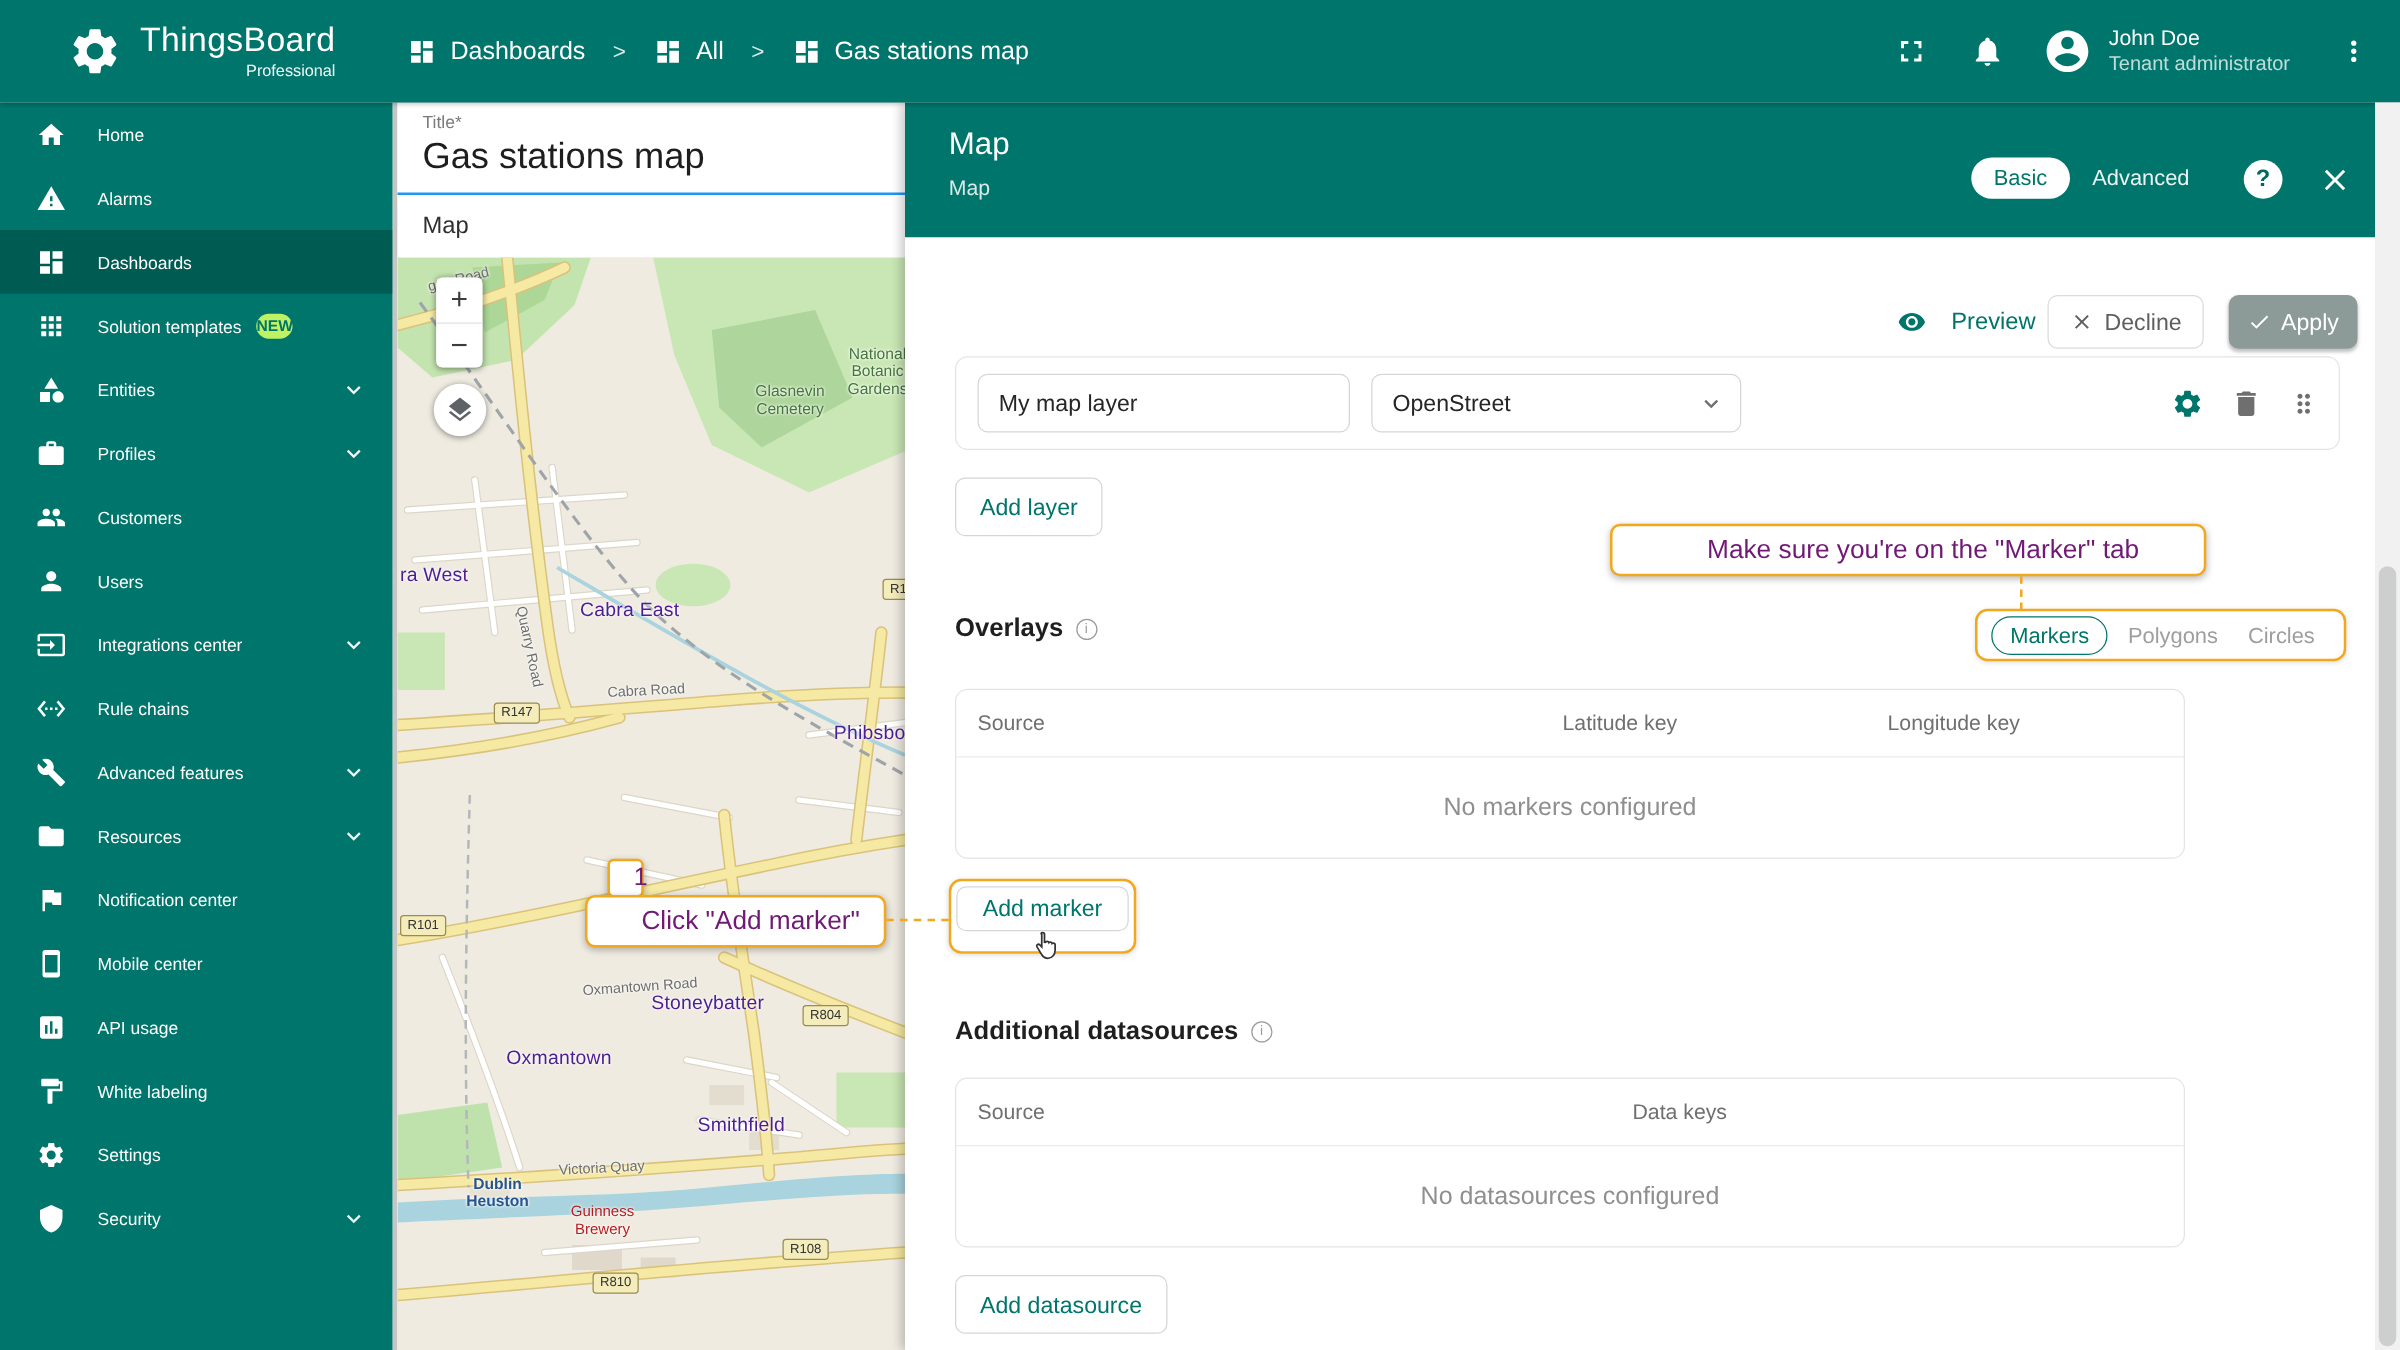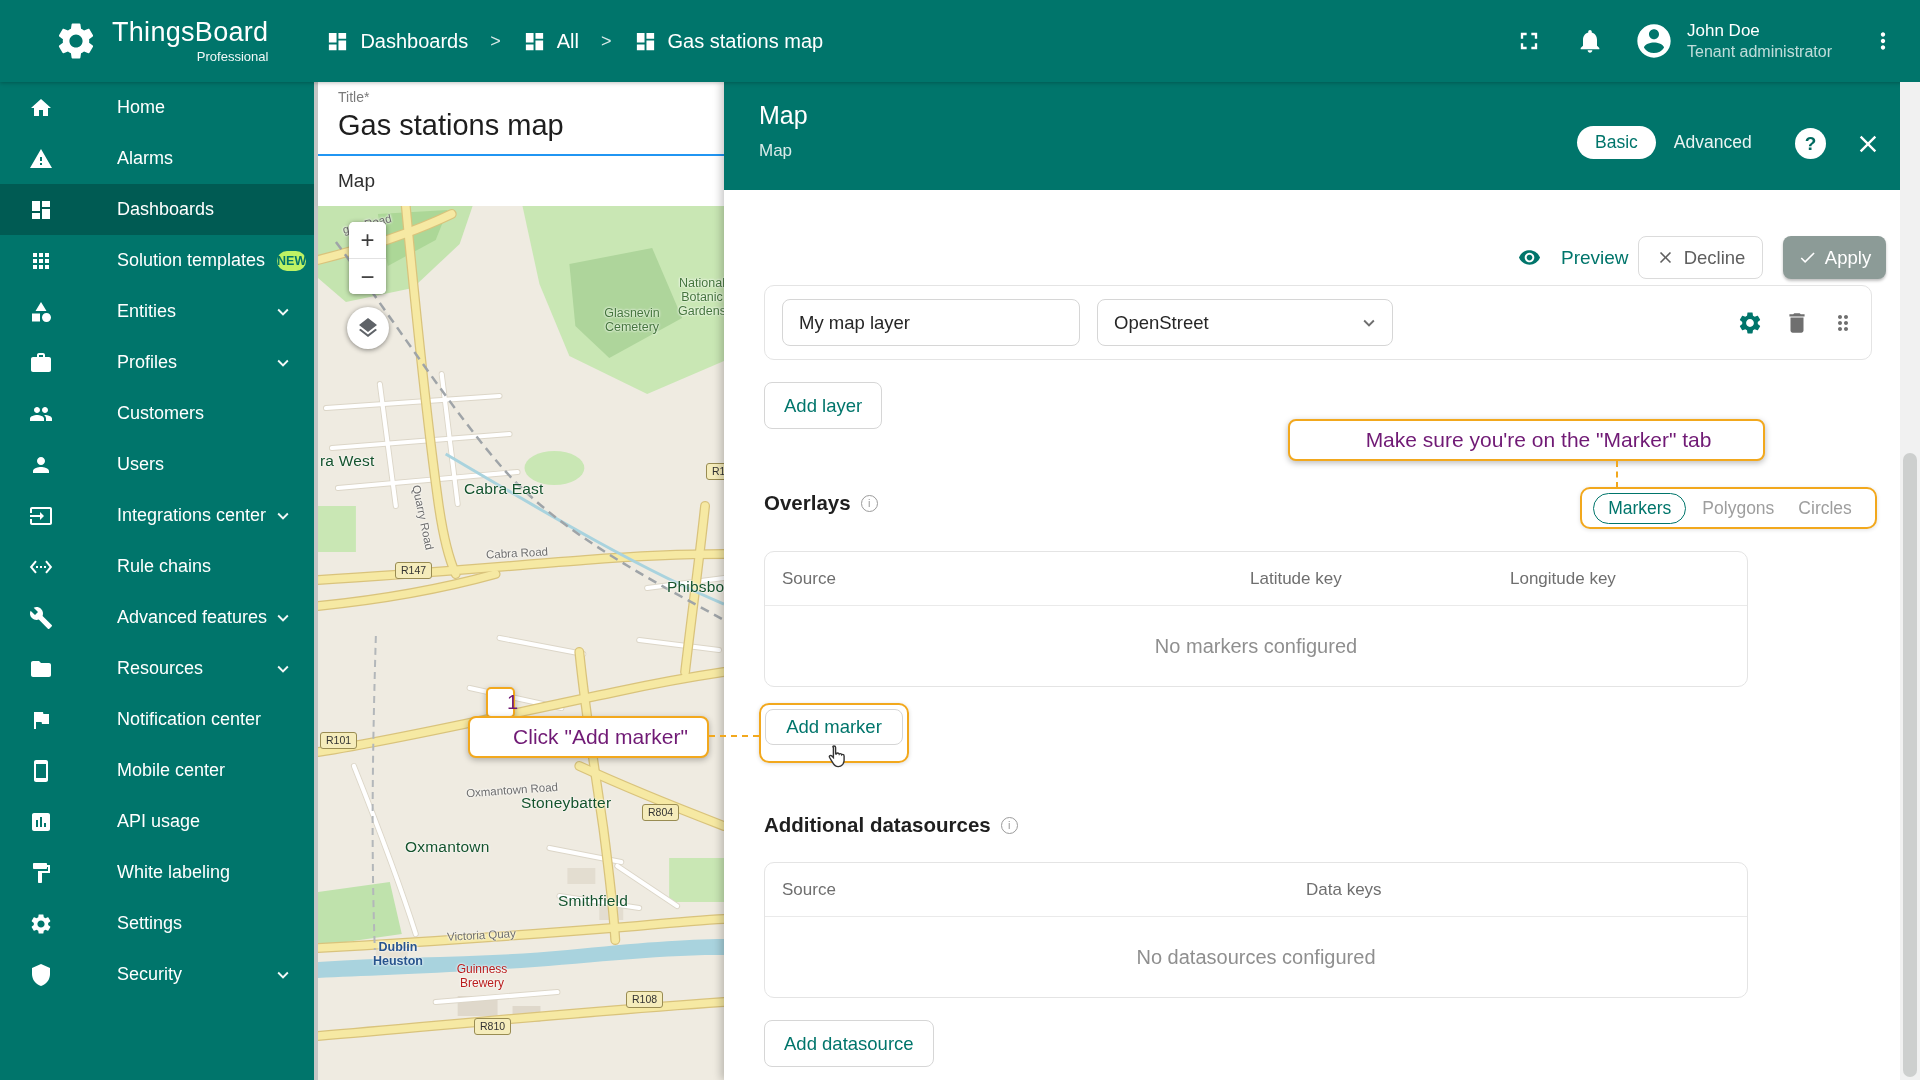--- a/index.html
+++ b/index.html
@@ -23,41 +23,41 @@
   .tb-iconbtn { background:none; border:none; color:#fff; cursor:pointer; display:flex; align-items:center; }
   .user-block { margin:0 38px 0 13px; line-height:1.25; }
   .user-name { font-size:17px; }
   .user-role { font-size:16px; opacity:.75; }
 
   
   .sidebar { position:absolute; left:0; top:82px; width:314px; bottom:0; background:var(--teal); z-index:50; }
   .sb-item { height:51px; display:flex; align-items:center; padding:0 20px 0 29px; color:#fff; cursor:pointer; }
   .sb-item.active { background:rgba(0,0,0,.22); }
   .sb-icon { width:24px; height:24px; margin-right:25px; flex:none; }
-  .sb-label { font-size:18px; white-space:nowrap;margin-left:39px; }
+  .sb-label { font-size:14px; white-space:nowrap; }
   .sb-chevron { margin-left:auto; width:22px; height:22px; opacity:.95; }
   .sb-badge { margin-left:12px; background:#bef264; color:var(--teal); font-size:12.5px; font-weight:700;
               padding:3px 0; border-radius:10px; }
 
   
   .editor { position:absolute; left:314px; top:82px; width:410px; bottom:0; background:#C4C6C5; }
   .editor-inner { position:absolute; left:4px; top:0; right:0; bottom:0; background:#fff; }
   .title-card { position:absolute; left:0; top:0; right:0; height:74px; background:#fff; }
   .title-label { position:absolute; left:20px; top:7px; font-size:14px; color:#7A7A7A; }
   .title-value { position:absolute; left:20px; top:27px; font-size:29px; font-weight:500; color:#1E1E1E; }
   .title-underline { position:absolute; left:0; right:0; top:72px; height:2px; background:#2196F3; }
   .widget-head { position:absolute; left:0; top:74px; right:0; height:50px; background:#fff;
                  font-size:19px; color:#2F2F2F; font-weight:500; line-height:50px; padding-left:20px;
                  box-shadow:0 2px 3px rgba(0,0,0,.08); }
   .map { position:absolute; left:0; top:124px; right:0; bottom:0; overflow:hidden; background:#EFEBE1; }
   .map-svg { position:absolute; left:0; top:0; width:100%; height:100%; }
 
   .ml { position:absolute; white-space:nowrap; color:#333; font-size:15px;
         text-shadow:0 0 2px #fff, 0 0 3px #fff; }
-  .ml-place { font-size:15.5px; color:#14532d; letter-spacing:.2px; }
+  .ml-place { font-size:15.5px; color:#4c1d95; letter-spacing:.2px; }
   .ml-sm { font-size:11.5px; color:#6E6E6E; }
   .ml-green { color:#44753C; font-size:12.5px; white-space:normal; text-align:center; }
   .ml-station { color:#27548D; font-weight:700; font-size:12.5px; white-space:normal; text-align:center; }
   .ml-poi { color:#b91c1c; font-size:12px; white-space:normal; text-align:center; }
   .rb { position:absolute; background:#F5ECBB; border:1px solid #998C52; border-radius:3px;
         font-size:10.5px; color:#333; padding:1px 5px; line-height:1.25; }
 
   .zoomctl { position:absolute; left:31px; top:16px; width:37px; background:#fff; border-radius:5px;
              box-shadow:0 1px 5px rgba(0,0,0,.45); overflow:hidden; z-index:5; }
   .zbtn { height:36px; display:flex; align-items:center; justify-content:center; font-size:24px;

